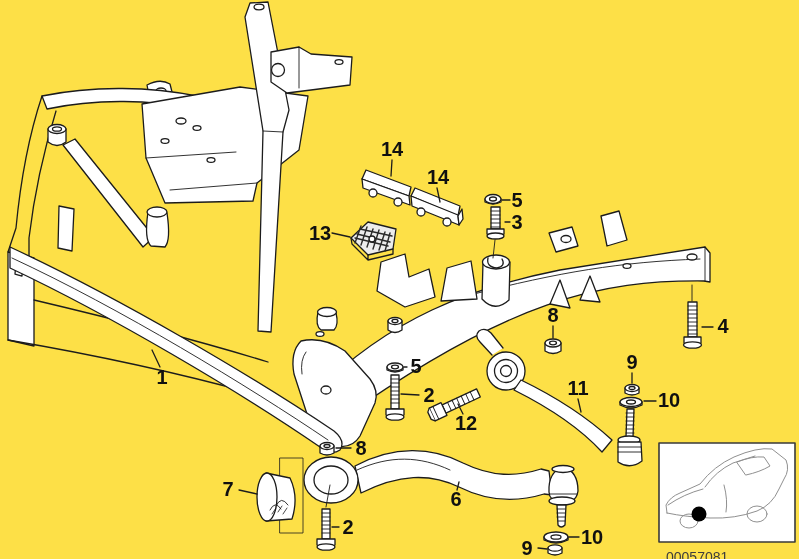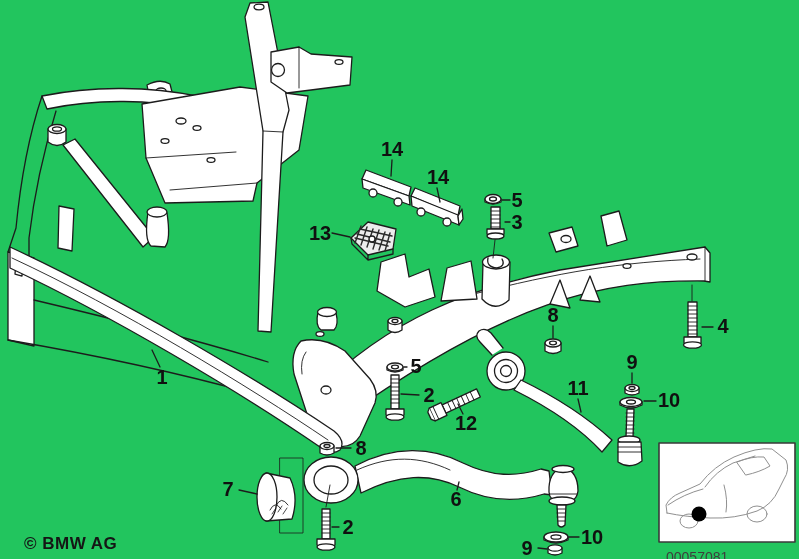--- a/index.html
+++ b/index.html
@@ -1,17 +1,17 @@
 <!DOCTYPE html>
 <html><head>
 <meta charset="utf-8">
 <title>Parts Diagram</title>
 <style>
   html,body{margin:0;padding:0;background:#fff;}
-  .page{position:relative;width:799px;height:559px;background:#22c55e;overflow:hidden;
+  .page{position:relative;width:799px;height:559px;background:#fde047;overflow:hidden;
         font-family:"Liberation Sans",sans-serif;}
   svg{position:absolute;left:0;top:0;}
   
   #diagram path,#diagram ellipse,#diagram circle,#diagram rect,#diagram line{
       stroke:#1c1c1c;stroke-width:1.3;fill:none;stroke-linejoin:round;stroke-linecap:round;}
   #diagram .w{fill:#ffffff;}
   #diagram .g{fill:#ececec;}
   #diagram .thin{stroke-width:0.9;}
   #diagram .hair{stroke-width:0.8;}
   #diagram .grid{stroke-width:1.4;stroke:#2a2a2a;}
@@ -291,16 +291,15 @@
         <text x="456" y="506" class="callout">6</text>
         <line x1="339" y1="527" x2="332" y2="527" class="leader"></line>
         <text x="348" y="534" class="callout">2</text>
         <line x1="579" y1="537" x2="569" y2="537" class="leader"></line>
         <text x="592" y="544" class="callout">10</text>
         <line x1="538" y1="548" x2="547" y2="549" class="leader"></line>
         <text x="527" y="555" class="callout">9</text>
       </g>
 </svg>
 
-<div class="copyright">© BMW AG</div>
 <div class="imgnum">00057081</div>
 
 </div>
 
 </body></html>

